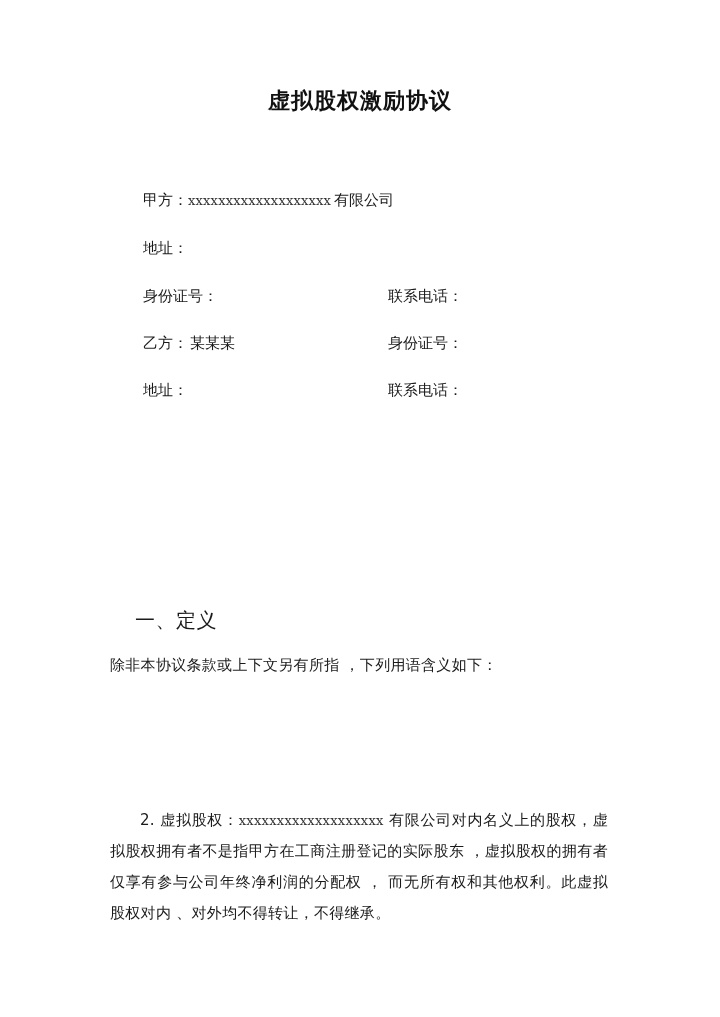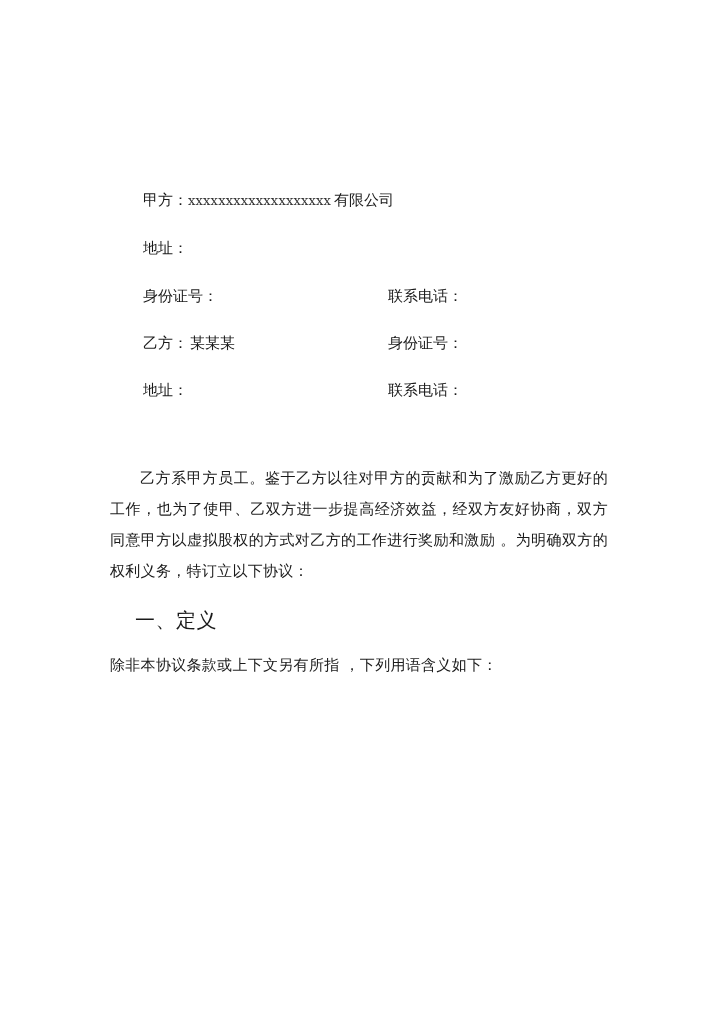--- a/index.html
+++ b/index.html
@@ -69,39 +69,42 @@
       line-height: 20px;
       letter-spacing: 0.5px;
       color: #1a1a1a;
     }
   </style>
 </head>
 <body>
 
 <div class="page">
 
+  <div class="title">虚拟股权激励协议</div>
 
   <div class="field" style="left:143px; top:190px;">
     <span>甲方：</span><span class="mono">xxxxxxxxxxxxxxxxxxx</span><span style="margin-left:3px;">有限公司</span>
   </div>
 
   <div class="field" style="left:143px; top:238px;">地址：</div>
 
   <div class="field" style="left:143px; top:286px;">身份证号：</div>
   <div class="field" style="left:388px; top:286px;">联系电话：</div>
 
   <div class="field" style="left:143px; top:333px;">
     <span>乙方：</span><span style="margin-left:2px;">某某某</span>
   </div>
   <div class="field" style="left:388px; top:333px;">身份证号：</div>
 
   <div class="field" style="left:143px; top:380px;">地址：</div>
   <div class="field" style="left:388px; top:380px;">联系电话：</div>
 
-  <div class="para" style="top:463px;">乙方系甲方员工。鉴于乙方以往对甲方的贡献和为了激励乙方更好的工作，也为了使甲、乙双方进一步提高经济效益，经双方友好协商，双方同意甲方以虚拟股权的方式对乙方的工作进行奖励和激励 。为明确双方的权利义务，特订立以下协议：</div>
 
   <div class="heading" style="top:610px;">一、定义</div>
 
   <div class="para" style="top:650px; text-indent:0; left:110px;">除非本协议条款或上下文另有所指 ，下列用语含义如下：</div>
 
 
+  <div class="para" style="top:805px;">
+    <span>2. 虚拟股权：</span><span class="mono">xxxxxxxxxxxxxxxxxxx</span><span> 有限公司对内名义上的股权，虚拟股权拥有者不是指甲方在工商注册登记的实际股东 ，虚拟股权的拥有者仅享有参与公司年终净利润的分配权 ， 而无所有权和其他权利。此虚拟股权对内 、对外均不得转让，不得继承。</span>
+  </div>
 
 </div>
 
 </body></html>

